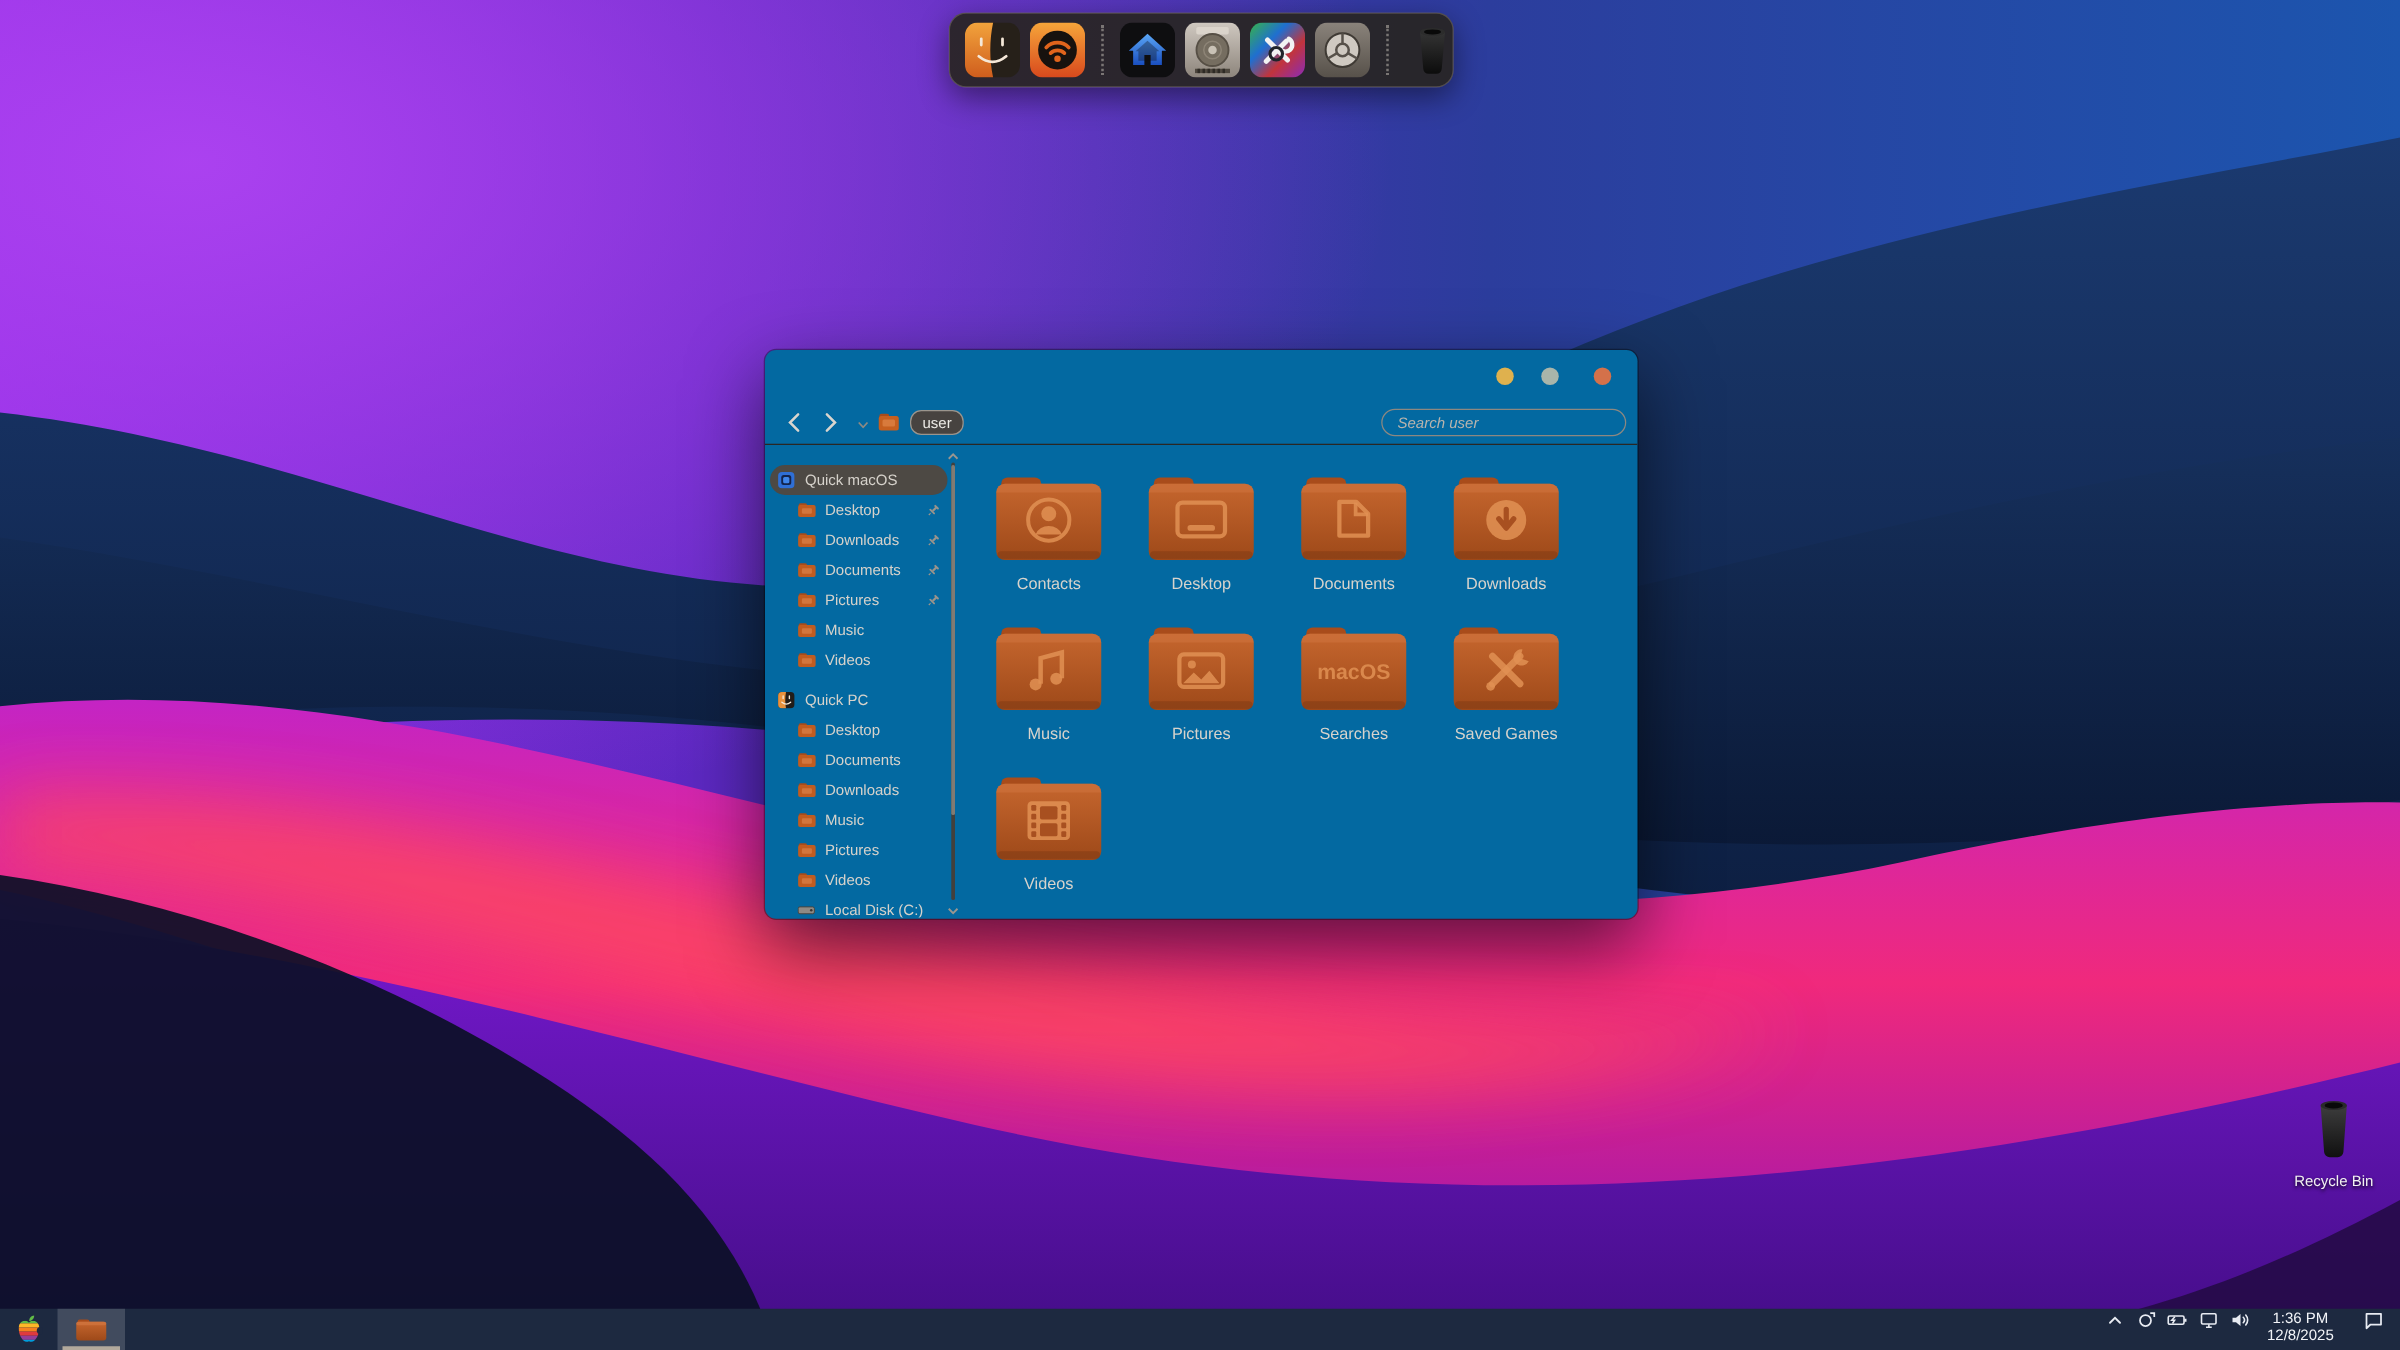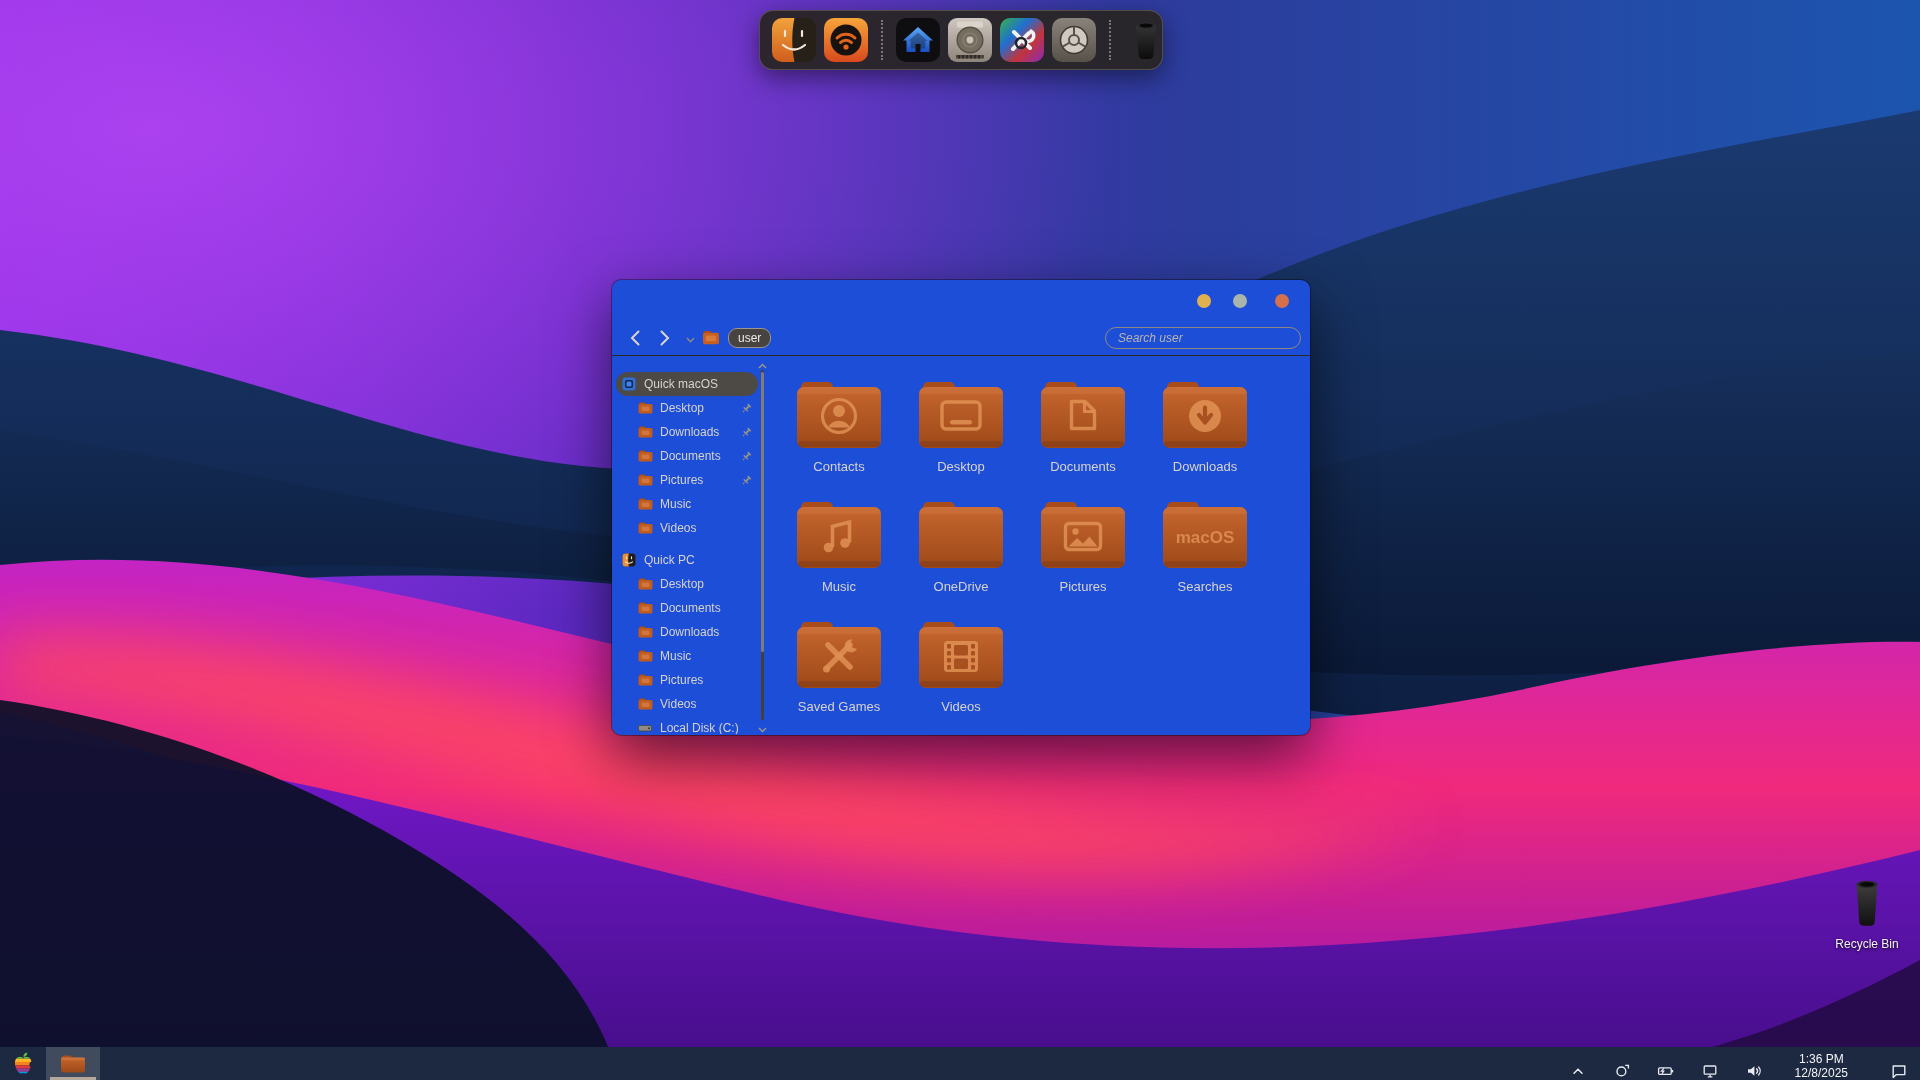--- a/index.html
+++ b/index.html
@@ -12,21 +12,21 @@
   .dock { position:absolute; left:759px; top:10px; height:60px; width:404px;
           background:rgba(40,37,34,.93); border:1px solid rgba(120,112,104,.55);
           border-radius:14px; display:flex; align-items:center; padding:0 12px;
           gap:8px; box-shadow:0 8px 24px rgba(0,0,0,.45); }
   .dock-icon { width:44px; height:44px; flex:0 0 auto; cursor:pointer; }
   .dock-icon svg { width:44px; height:44px; display:block; }
   .dock-sep { width:0; height:40px; border-left:2px dotted rgba(190,184,176,.55); margin:0 5px; }
 
   
   .window { position:absolute; left:612px; top:280px; width:698px; height:455px;
-            background:#1d4ed8; border-radius:9px; overflow:hidden;
+            background:#0369a1; border-radius:9px; overflow:hidden;
             box-shadow:0 22px 60px rgba(0,0,0,.6), 0 0 0 1px rgba(0,0,0,.35); }
   .titlebar { position:relative; height:40px; }
   .tl { position:absolute; top:14px; width:14px; height:14px; border-radius:50%; cursor:pointer; }
   .toolbar { position:relative; height:36px; display:flex; align-items:center;
              padding:0 9px 0 12px; border-bottom:1px solid #2a2724; }
   .nav-btn { width:22px; height:22px; display:flex; align-items:center; justify-content:center;
              cursor:pointer; margin-right:8px; }
   .caret-btn { width:12px; display:flex; align-items:center; justify-content:center;
                cursor:pointer; margin:4px 6px 0 0; }
   .addr-folder { width:18px; height:15px; margin-right:8px; }
@@ -76,21 +76,21 @@
   .recycle svg { width:40px; height:52px; }
   .recycle .rlabel { margin-top:4px; font-size:12px; color:#f2f2f2; text-shadow:0 1px 3px rgba(0,0,0,.9); }
 
   
   .taskbar { position:absolute; left:0; bottom:0; width:1920px; height:33px;
              background:#1d2940; display:flex; align-items:stretch; }
   .start-btn { width:46px; display:flex; align-items:center; justify-content:center; cursor:pointer; }
   .task-item { width:54px; position:relative; display:flex; align-items:center; justify-content:center;
                background:rgba(255,255,255,.16); cursor:pointer; }
   .task-item .indicator { position:absolute; bottom:0; left:4px; right:4px; height:3px; background:#b2a99c; }
-  .tray { margin-left:auto; display:flex; align-items:flex-end; gap:26px; padding-right:12px; }
+  .tray { margin-left:auto; display:flex; align-items:flex-start; gap:7px; padding-right:12px; }
   .tray-icon { width:18px; height:18px; display:flex; align-items:center; justify-content:center; cursor:pointer; }
   .tray-icon svg { width:18px; height:18px; }
   .clock { text-align:center; font-size:12px; color:#f2f4f8; line-height:14px; margin:0 6px; cursor:pointer; }
   .action-center { margin-left:10px; }
 </style>
 </head>
 <body>
 
 <svg width="0" height="0" style="position:absolute">
   <defs>
@@ -570,30 +570,20 @@
                 </g>
 </svg></div>
             <div class="f-label">Music</div>
           </div>
           <div class="grid-item">
             <div class="f-ic"><svg viewBox="0 0 88 74" width="88" height="74">
   <path d="M6,16 v-7 a5,5 0 0 1 5,-5 h22 a5,5 0 0 1 5,5 v7 z" fill="#a84c1b"></path>
   <rect x="2" y="9" width="84" height="61" rx="7" fill="url(#fbody)"></rect>
   <path d="M2,16 a7,7 0 0 1 7,-7 h70 a7,7 0 0 1 7,7 z" fill="#d0743f" opacity="0.55"></path>
   <rect x="3" y="63" width="82" height="6" rx="3" fill="#7e3a13" opacity="0.5"></rect>
-  <g fill="#e09154" stroke="#e09154" fill-opacity="0.85" stroke-opacity="0.85"></g>
-</svg></div>
-            <div class="f-label">OneDrive</div>
-          </div>
-          <div class="grid-item">
-            <div class="f-ic"><svg viewBox="0 0 88 74" width="88" height="74">
-  <path d="M6,16 v-7 a5,5 0 0 1 5,-5 h22 a5,5 0 0 1 5,5 v7 z" fill="#a84c1b"></path>
-  <rect x="2" y="9" width="84" height="61" rx="7" fill="url(#fbody)"></rect>
-  <path d="M2,16 a7,7 0 0 1 7,-7 h70 a7,7 0 0 1 7,7 z" fill="#d0743f" opacity="0.55"></path>
-  <rect x="3" y="63" width="82" height="6" rx="3" fill="#7e3a13" opacity="0.5"></rect>
   <g fill="#e09154" stroke="#e09154" fill-opacity="0.85" stroke-opacity="0.85">
                   <rect x="26.5" y="25.5" width="35" height="26" rx="3.5" fill="none" stroke-width="3.4"></rect>
                   <circle cx="36.5" cy="33.5" r="3.2" stroke="none"></circle>
                   <path d="M29.5,48.5 l8.5,-8.5 6,5.5 6.5,-7 8,10 z" stroke="none"></path>
                 </g>
 </svg></div>
             <div class="f-label">Pictures</div>
           </div>
           <div class="grid-item">
             <div class="f-ic"><svg viewBox="0 0 88 74" width="88" height="74">

